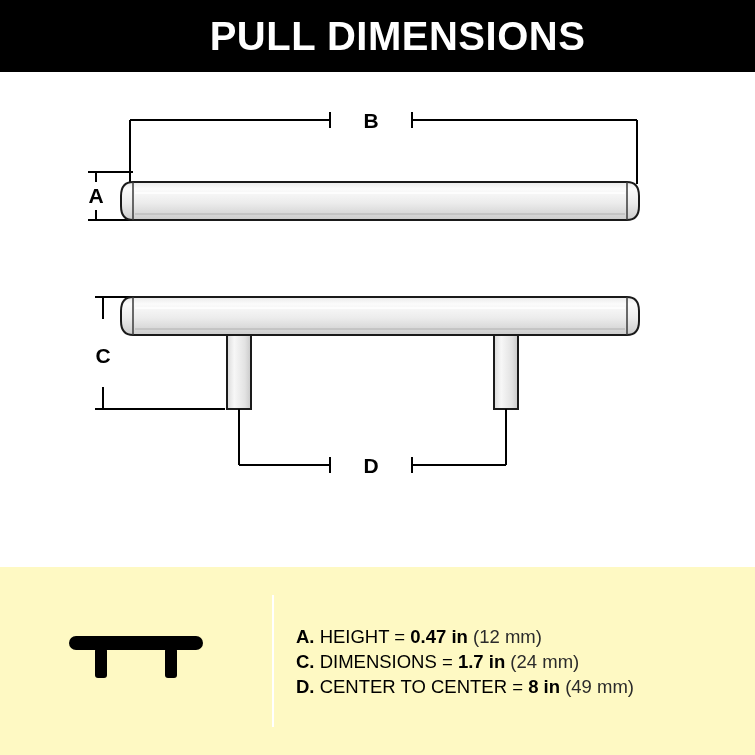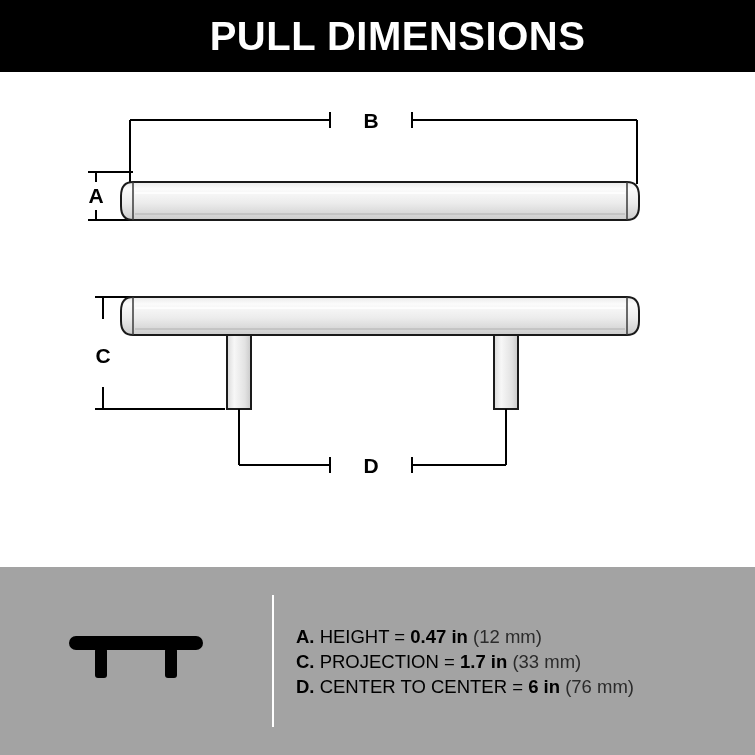--- a/index.html
+++ b/index.html
@@ -51,21 +51,21 @@
   .diagram-svg {
     display: block;
   }
   
   .footer {
     position: absolute;
     left: 0;
     top: 567px;
     width: 755px;
     height: 188px;
-    background: #a3a3a3;
+    background: #fef9c3;
     display: flex;
     align-items: stretch;
   }
   .footer-thumb {
     width: 272px;
     display: flex;
     align-items: center;
     justify-content: center;
   }
   .footer-divider {
@@ -208,26 +208,26 @@
     <div class="footer-divider"></div>
     <div class="footer-specs">
       <div class="spec-line">
         <span class="spec-letter">A.</span>
         <span class="spec-label">HEIGHT =</span>
         <span class="spec-value">0.47 in</span>
         <span class="spec-metric">(12 mm)</span>
       </div>
       <div class="spec-line">
         <span class="spec-letter">C.</span>
-        <span class="spec-label">PROJECTION =</span>
+        <span class="spec-label">DIMENSIONS =</span>
         <span class="spec-value">1.7 in</span>
-        <span class="spec-metric">(33 mm)</span>
+        <span class="spec-metric">(24 mm)</span>
       </div>
       <div class="spec-line">
         <span class="spec-letter">D.</span>
         <span class="spec-label">CENTER TO CENTER =</span>
-        <span class="spec-value">6 in</span>
-        <span class="spec-metric">(76 mm)</span>
+        <span class="spec-value">8 in</span>
+        <span class="spec-metric">(49 mm)</span>
       </div>
     </div>
   </div>
 
 </div>
 
 </body></html>

